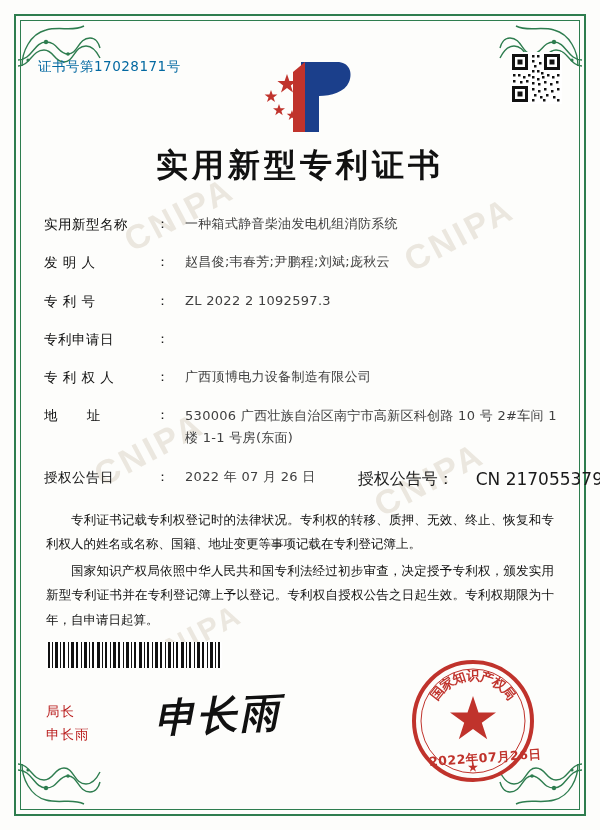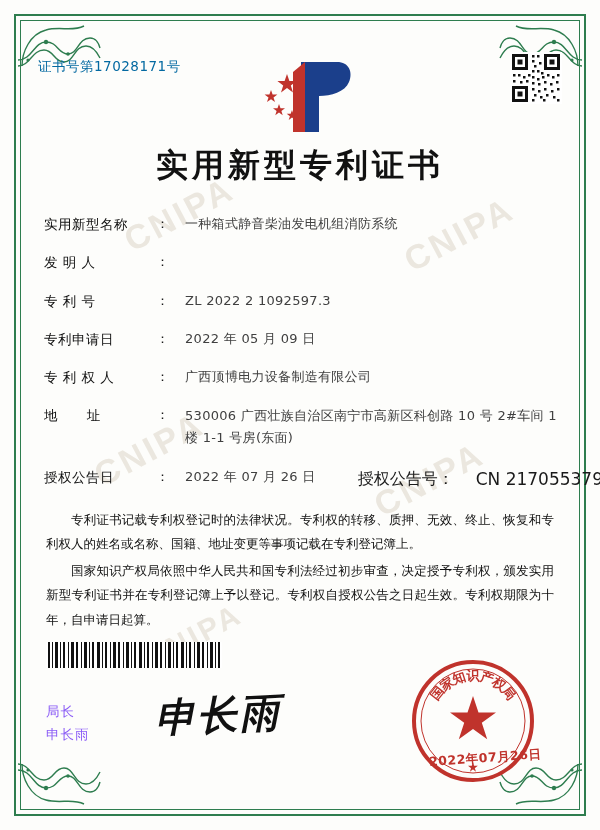--- a/index.html
+++ b/index.html
@@ -176,21 +176,21 @@
   }
   .barcode svg { display: block; }
 
   
   .sig-label {
     position: absolute;
     left: 46px; top: 700px;
     font-size: 13.5px;
     line-height: 1.7;
     letter-spacing: 1px;
-    color: #8b5cf6;
+    color: #b91c1c;
   }
   .sig-hand {
     position: absolute;
     left: 155px; top: 688px;
     font-family: "DejaVu Serif", "Liberation Serif", serif;
     font-size: 40px;
     font-style: italic;
     font-weight: bold;
     color: #111;
     letter-spacing: 2px;
@@ -357,32 +357,32 @@
 
     <div class="field-row">
       <div class="field-label">实用新型名称</div>
       <div class="field-colon">：</div>
       <div class="field-value">一种箱式静音柴油发电机组消防系统</div>
     </div>
 
     <div class="field-row">
       <div class="field-label">发 明 人</div>
       <div class="field-colon">：</div>
+      <div class="field-value">赵昌俊;韦春芳;尹鹏程;刘斌;庞秋云</div>
     </div>
 
     <div class="field-row">
       <div class="field-label">专 利 号</div>
       <div class="field-colon">：</div>
       <div class="field-value">ZL 2022 2 1092597.3</div>
     </div>
 
     <div class="field-row">
       <div class="field-label">专利申请日</div>
       <div class="field-colon">：</div>
-      <div class="field-value">2022 年 05 月 09 日</div>
     </div>
 
     <div class="field-row">
       <div class="field-label">专 利 权 人</div>
       <div class="field-colon">：</div>
       <div class="field-value">广西顶博电力设备制造有限公司</div>
     </div>
 
     <div class="field-row">
       <div class="field-label">地      址</div>

